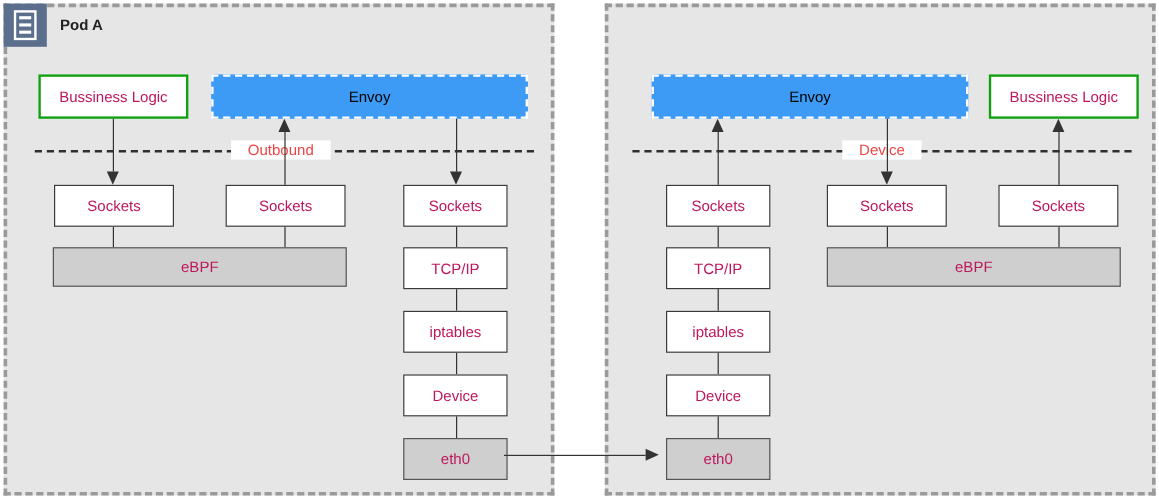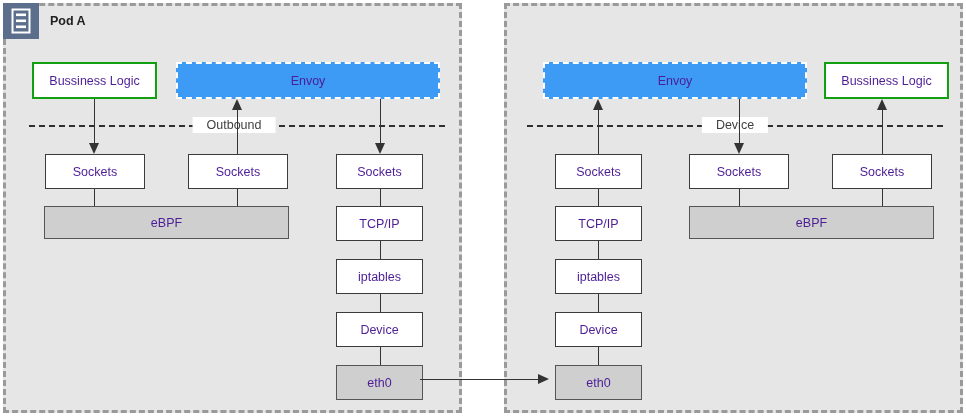--- a/index.html
+++ b/index.html
@@ -50,31 +50,31 @@
     white-space: nowrap;
   }
   
   .node {
     position: absolute;
     box-sizing: border-box;
     display: flex;
     align-items: center;
     justify-content: center;
     font-size: 12.5px;
-    color: #4c1d95;
+    color: #be185d;
     background: #ffffff;
     border: 1.6px solid #3b3b3b;
     white-space: nowrap;
   }
   .node.green   { border: 2px solid #12a012; }
   .node.grey    { background: #cfcfcf; border: 1.6px solid #555555; }
   .node.envoy   {
     background: #3d9af5;
     border: 2px dashed #ffffff;
-    color: #4c1d95;
+    color: #000000;
   }
   
   .vline {
     position: absolute;
     width: 0;
     border-left: 1.8px solid #333333;
   }
   .hline {
     position: absolute;
     height: 0;
@@ -102,21 +102,21 @@
   
   .boundary {
     position: absolute;
     height: 0;
     border-top: 2.4px dashed #2f2f2f;
   }
   .boundary-label {
     position: absolute;
     background: #ffffff;
     font-size: 12.5px;
-    color: #404040;
+    color: #ef4444;
     padding: 1px 14px;
     white-space: nowrap;
     transform: translate(-50%, -50%);
   }
 </style>
 </head>
 <body>
 
 <div id="canvas">
 

